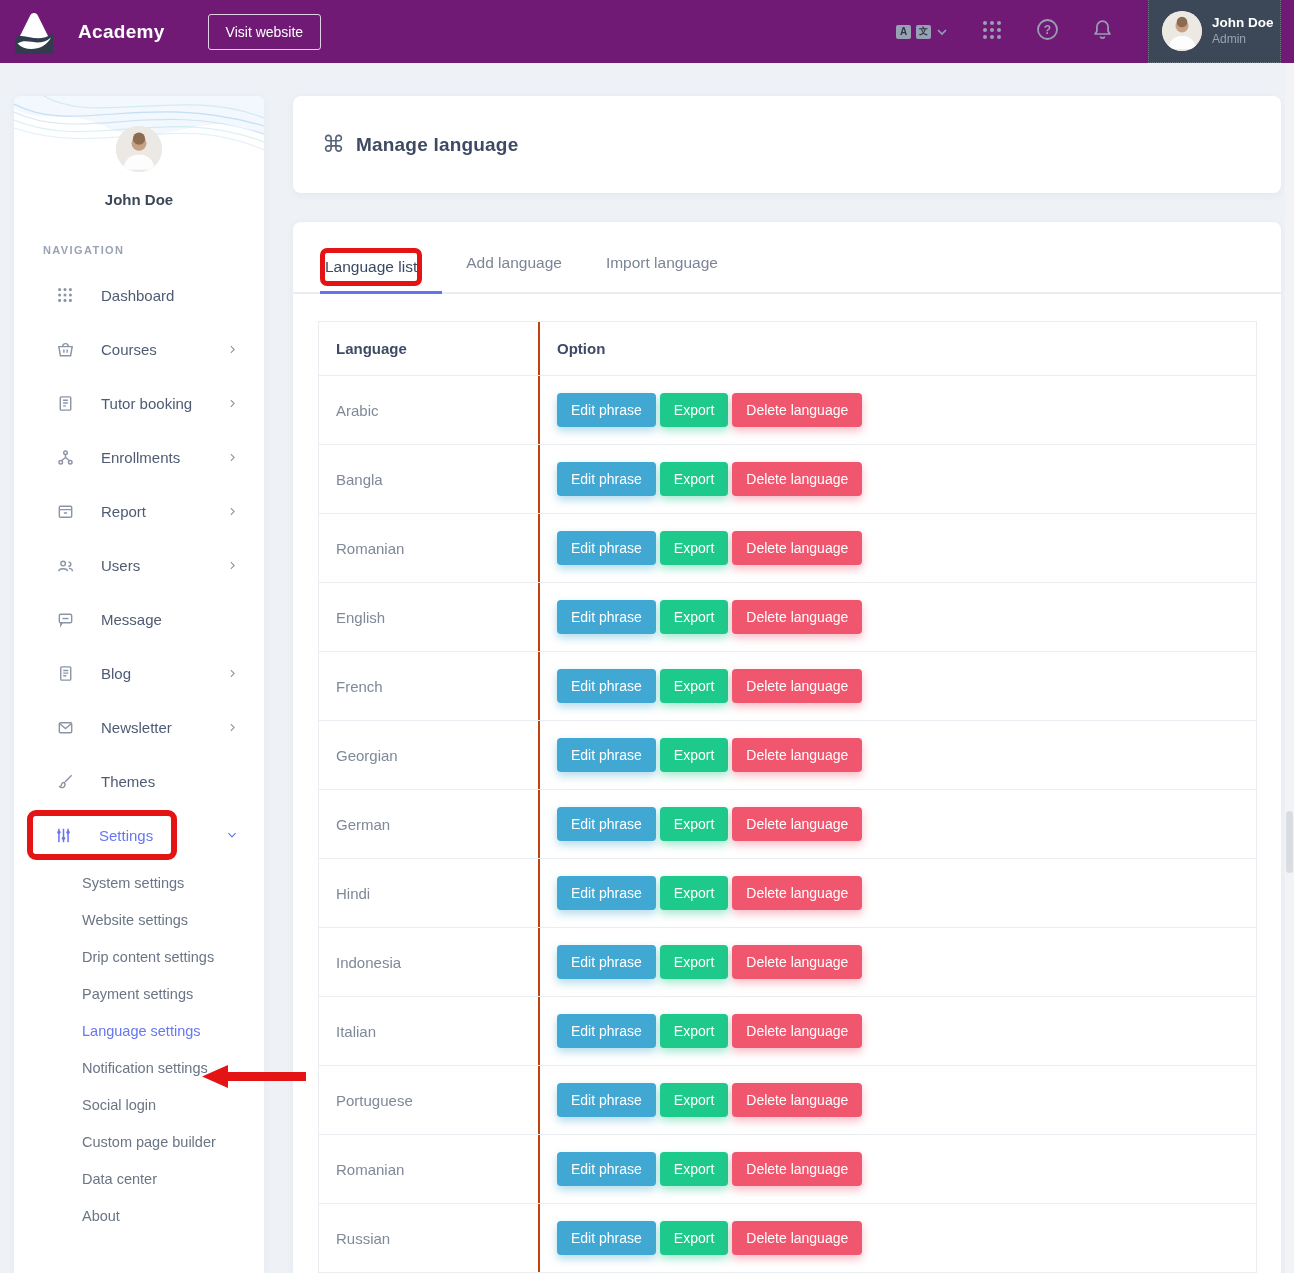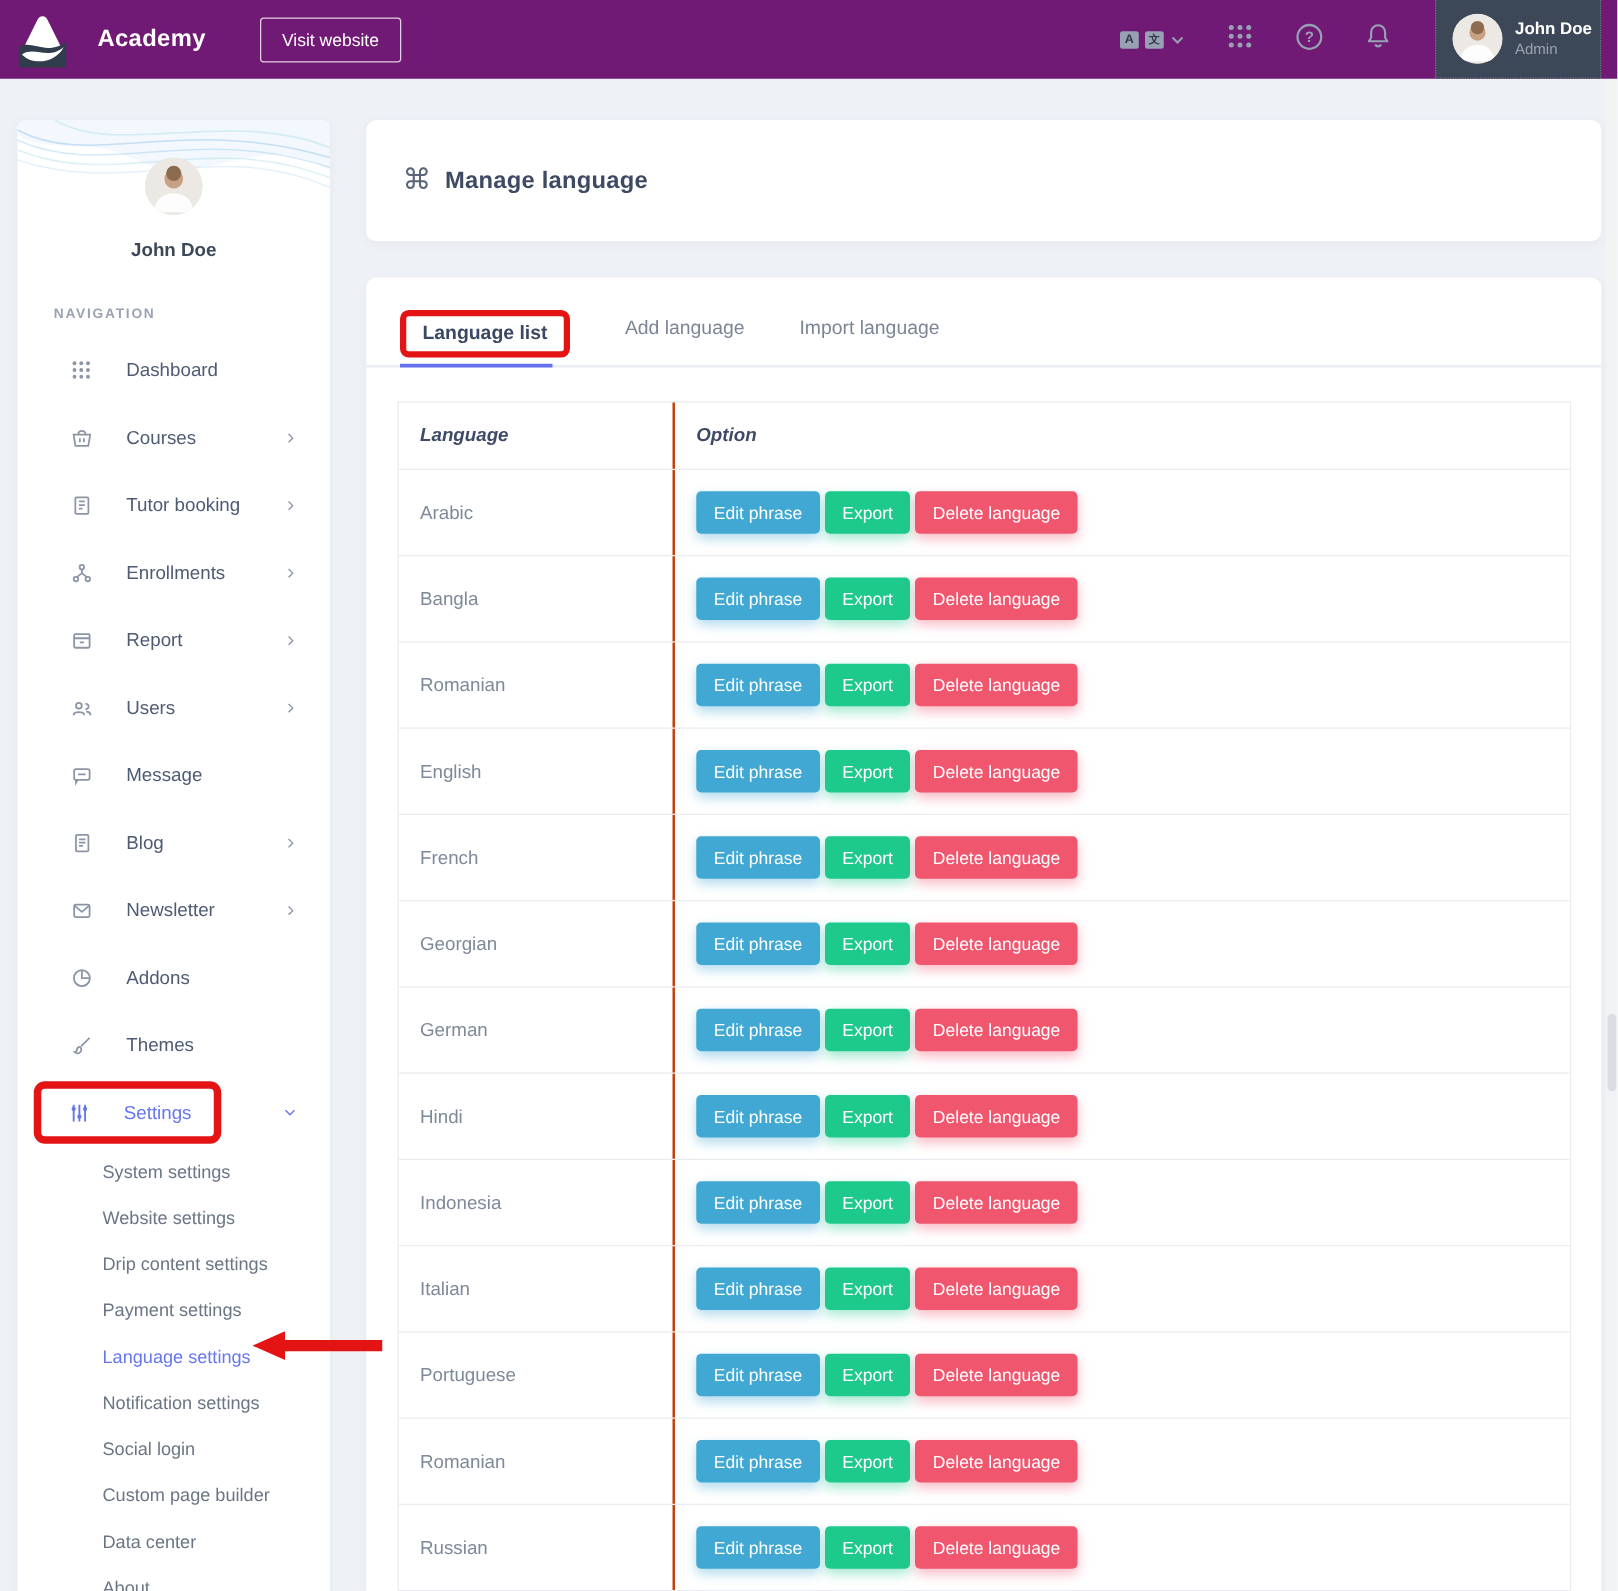--- a/index.html
+++ b/index.html
@@ -88,29 +88,29 @@
   .cmd-icon{ font-family:"DejaVu Sans", sans-serif; font-size:23px; color:#5a6579; margin-right:11px; line-height:1; }
   .page-title{ font-size:19px; font-weight:bold; color:#3e4a63; letter-spacing:.2px; }
 
   .tab-card{
     margin-top:29px; background:#fff; border-radius:8px 8px 0 0;
     box-shadow:0 2px 8px rgba(60,70,90,.05); height:1051px; overflow:hidden;
   }
   .tabs{ display:flex; align-items:center; gap:44px; padding:26px 27px 0 27px; border-bottom:2px solid #eaedf1; position:relative; padding-bottom:0; }
   .tab{ font-size:15.5px; color:#7b8596; cursor:pointer; padding-bottom:14px; }
   .tab-active-wrap{
-    border:5px solid #e41414; border-radius:7px; padding:5px 13px; margin-bottom:6px;font-weight:bold;
+    border:5px solid #e41414; border-radius:7px; padding:5px 0; margin-bottom:6px;
   }
   .tab.active{ color:#3b4863; padding-bottom:0; }
   .tab-underline{ position:absolute; left:27px; bottom:-2px; width:122px; height:3px; background:#6572ee; }
 
   .lang-table{ margin:27px 24px 0 25px; border:1px solid #e9ecf1; }
   .t-row{ display:grid; grid-template-columns:219px 1fr; }
   .t-row + .t-row{ border-top:1px solid #e9ecf1; }
-  .t-head{ height:53px;font-style:italic; }
+  .t-head{ height:53px; }
   .t-head .cell{ font-weight:bold; color:#3f4b66; font-size:15px; }
   .cell{ display:flex; align-items:center; padding-left:17px; font-size:15px; color:#7e8999; }
   .opt-cell{ border-left:2px solid #c2410c; gap:4px; }
   .t-body{ height:69px; }
   .t-partial{ height:10px; }
 
   .btn{ border:none; color:#fff; font-size:14px; font-family:inherit; border-radius:4px; height:34px; padding:0 14px; cursor:pointer; }
   .btn-blue{ background:#41a8d3; box-shadow:0 4px 9px rgba(65,168,211,.4); }
   .btn-green{ background:#1ec98c; box-shadow:0 4px 9px rgba(30,201,140,.4); }
   .btn-pink{ background:#f1566f; box-shadow:0 4px 9px rgba(241,86,111,.4); }
@@ -348,29 +348,20 @@
           </svg>
         </span>
         <span>Newsletter</span>
         <span class="chev">
             <svg width="11" height="11" viewBox="0 0 20 20">
               <polyline points="7,4 13,10 7,16" fill="none" stroke="currentColor" stroke-width="2"></polyline>
             </svg>
           </span>
       </div>
 
-      <div class="nav-item">
-        <span class="icon">
-          <svg width="19" height="19" viewBox="0 0 20 20" fill="none" stroke="currentColor" stroke-width="1.5">
-            <circle cx="10" cy="10" r="6.7"></circle>
-              <path d="M10 3.3 V10 H16.7"></path>
-          </svg>
-        </span>
-        <span>Addons</span>
-      </div>
 
       <div class="nav-item">
         <span class="icon">
           <svg width="19" height="19" viewBox="0 0 20 20" fill="none" stroke="currentColor" stroke-width="1.5">
             <path d="M16.5 3.5 L9.5 10.5"></path>
             <path d="M8.8 11.2 C7.2 10.8 5.8 12 5.8 13.4 C5.8 14.8 4.6 15.2 3.8 15.4 C4.8 16.6 7.4 17 8.6 15.6 C9.6 14.4 9.6 12.4 8.8 11.2 Z"></path>
           </svg>
         </span>
         <span>Themes</span>
       </div>

